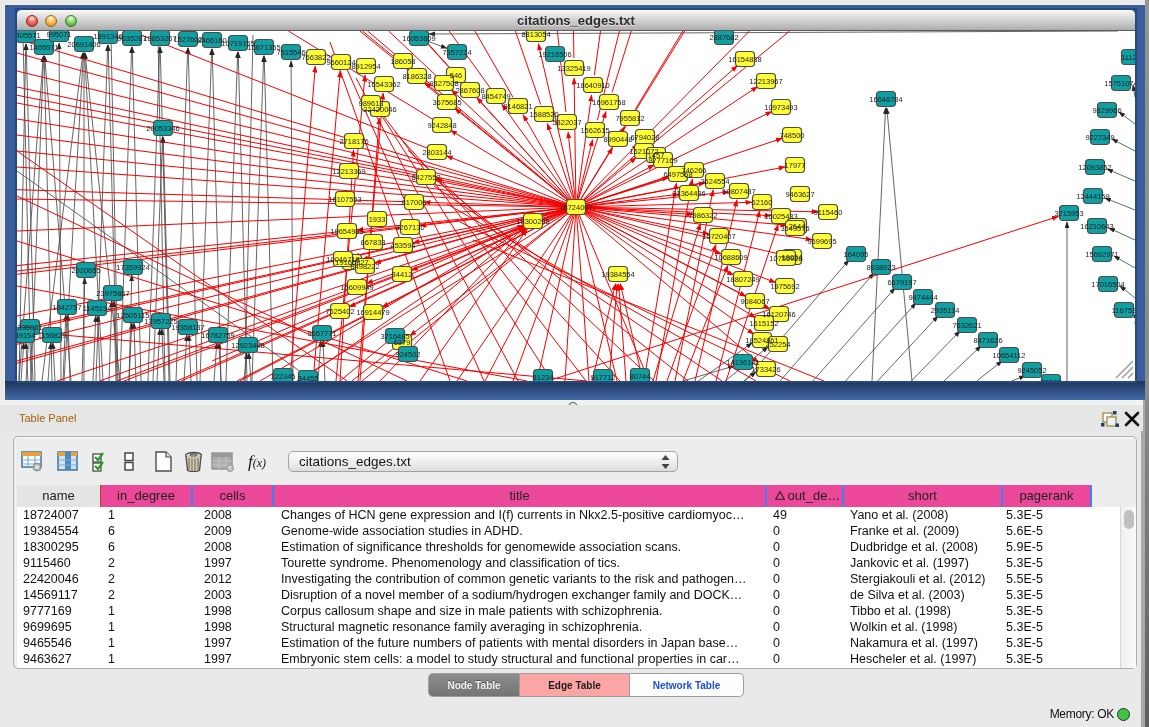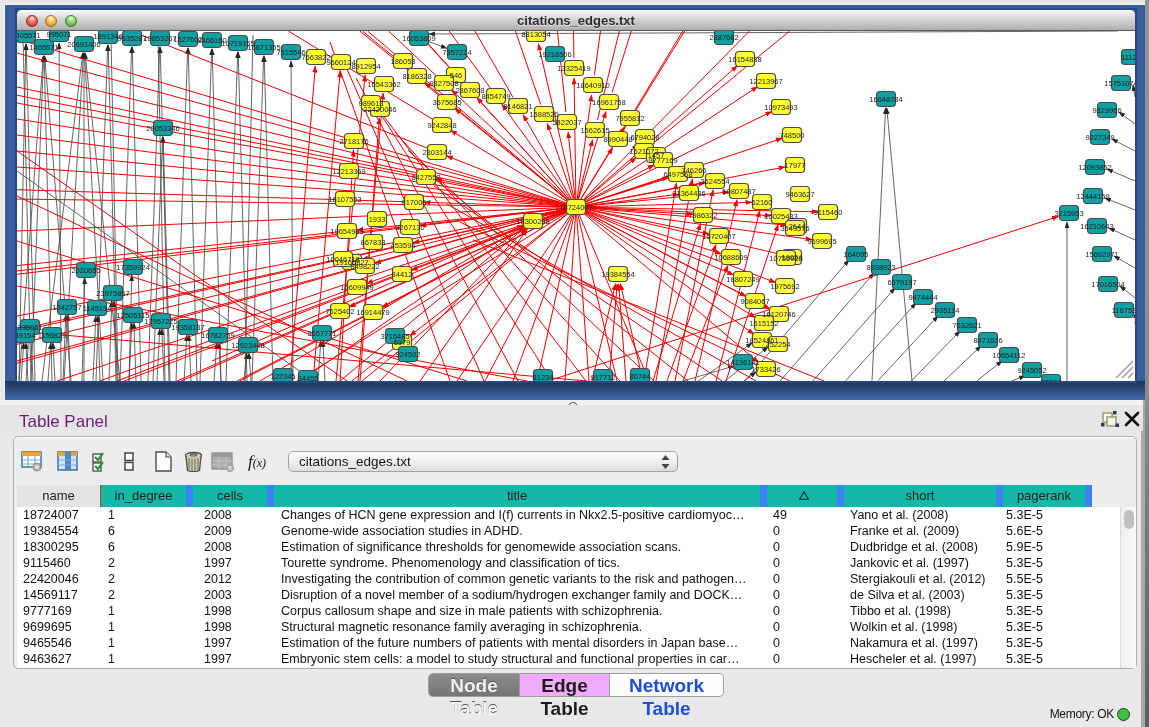--- a/index.html
+++ b/index.html
@@ -7,39 +7,39 @@
 #win{position:absolute;left:17px;top:10px;width:1118px;height:371px;box-shadow:0 0 0 2px #26487e}
 #titlebar{position:absolute;left:0;top:0;width:1118px;height:21px;border-radius:5px 5px 0 0;background:linear-gradient(to bottom,#f9f9f9,#d6d6d6 45%,#b4b4b4 92%,#a8a8a8);border-bottom:1px solid #5d5d5d;box-shadow:inset 0 1px 0 #fff}
 #titlebar .tt{position:absolute;left:0;right:0;top:3px;text-align:center;font-size:13px;color:#2d2d2d;font-weight:700;text-shadow:0 1px 0 rgba(255,255,255,.6)}
 .tl{position:absolute;top:4.5px;width:12px;height:12px;border-radius:50%}
 .tl.r{left:9px;background:radial-gradient(circle at 50% 25%,#ffd5cf 8%,#f07f72 35%,#e4574a 65%,#a8281f);border:1px solid #92241c}
 .tl.o{left:28px;background:radial-gradient(circle at 50% 25%,#fff3cf 8%,#f8cc6b 35%,#f0a835 65%,#b5741b);border:1px solid #996818}
 .tl.g{left:48px;background:radial-gradient(circle at 50% 25%,#e2fbd3 8%,#9ade7f 35%,#67c149 65%,#3c8426);border:1px solid #3d7d25}
 #rstrip{position:absolute;left:1145px;top:0;width:4px;height:727px;background:linear-gradient(to bottom,#949494,#8a8a8a 55%,#5e5e5e)}
 #rstrip2{position:absolute;left:1141px;top:400px;width:4px;height:327px;background:#a8a8a8}
 #tpbar{position:absolute;left:0;top:400px;width:1143px;height:31px;background:#e6e6e6;border-top:5px solid #f2f2f0}
-#tpbar .lbl{position:absolute;left:19px;top:7px;font-size:17px;color:#701a75}
+#tpbar .lbl{position:absolute;left:19px;top:7px;font-size:11px;color:#a16207}
 #panel{position:absolute;left:13px;top:436px;width:1124px;height:233px;background:#ededed;border:1px solid #aeaeae;border-radius:5px;box-shadow:inset 0 1px 0 #fcfcfc}
 #thead{position:absolute;left:17px;top:485px;height:22px;display:flex;font-size:13px;color:#222}
-#thead div{border-right:7px solid #3b82f6;background:#14b8a6;text-align:center;line-height:21px;height:22px}
+#thead div{border-right:2px solid #3b82f6;background:#ec4899;text-align:center;line-height:21px;height:22px}
 #thead .h0{width:84px;background:#e4e4e4;border-right:1px solid #c2410c}
 #thead .h1{width:92px} #thead .h2{width:81px} #thead .h3{width:493px} #thead .h4{width:77px;text-align:center;padding-left:6px}
 #thead .h5{width:159px} #thead .h6{width:89px}
 #tbody{position:absolute;left:17px;top:507px;width:1103px;height:161px;overflow:hidden;background:#fff;font-size:12.5px;color:#111}
 .tr{display:flex;height:16px;line-height:16px;white-space:nowrap}
 .tr div{overflow:hidden}
 .c0{width:84px;padding-left:6px}.c1{width:92px;padding-left:7px}.c2{width:81px;padding-left:11px}
 .c3{width:493px;padding-left:7px}.c4{width:77px;padding-left:6px}.c5{width:159px;padding-left:6px}
 .c6{width:89px;padding-left:3px}
 #vscroll{position:absolute;left:1120px;top:507px;width:16px;height:161px;background:linear-gradient(to right,#efefef,#fafafa);border-left:1px solid #d8d8d8}
 #vthumb{position:absolute;left:2.5px;top:3px;width:10px;height:19px;border-radius:5px;background:#c0c0c0}
-#tabs{position:absolute;left:428px;top:673px;height:24px;display:flex;font-size:19px;font-weight:700}
+#tabs{position:absolute;left:428px;top:673px;height:24px;display:flex;font-size:10px;font-weight:700}
 #tabs div{height:24px;line-height:23px;text-align:center;border:1px solid #9e9e9e;border-left:none}
 #tabs .t1{width:92px;border-left:1px solid #9e9e9e;border-radius:5px 0 0 5px;background:linear-gradient(to bottom,#8d8d8d,#747474);color:#f2f2f2;text-shadow:0 -1px 0 #555}
-#tabs .t2{width:90px;background:#f0abfc;color:#1c1c1c}
+#tabs .t2{width:110px;background:#fca5a5;color:#1c1c1c}
 #tabs .t3{width:114px;border-radius:0 5px 5px 0;background:#fdfdfd;color:#1d4ed8}
 #mem{position:absolute;right:35px;top:707px;font-size:12px;letter-spacing:-0.3px;color:#111;white-space:nowrap}
 #memdot{position:absolute;left:1117px;top:708px;width:13px;height:13px;border-radius:50%;background:#3ec43e;border:1.5px solid #2d2d2d}
 .ticon{position:absolute;top:451px}
 </style></head><body>
 <div id="frame">
     <div class="fb"></div>
   </div>
 <div id="win">
   <div id="titlebar">

